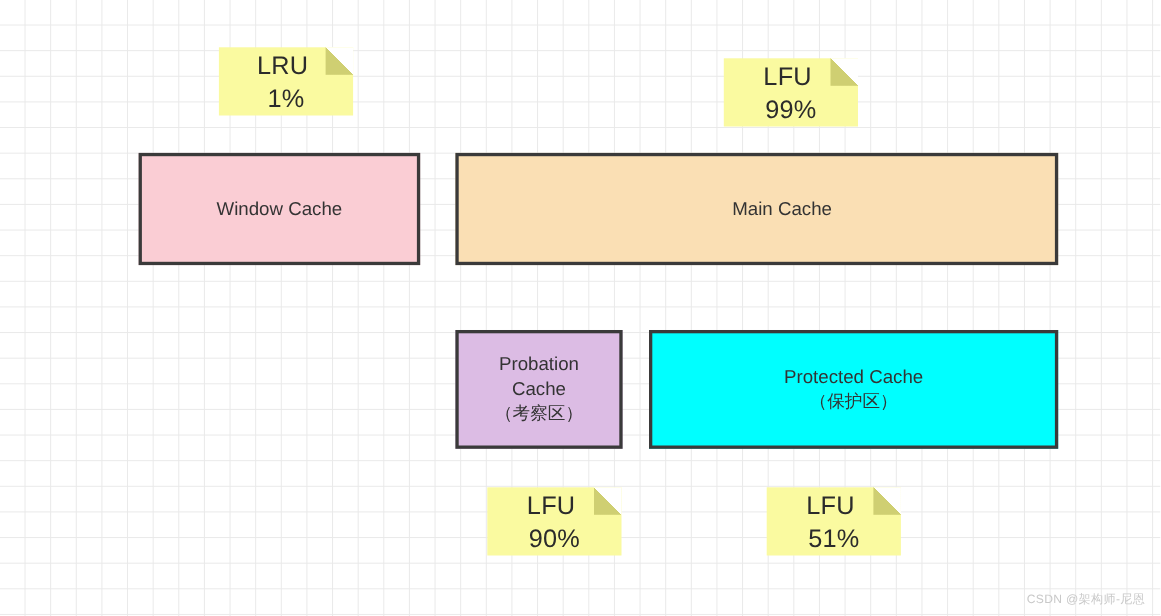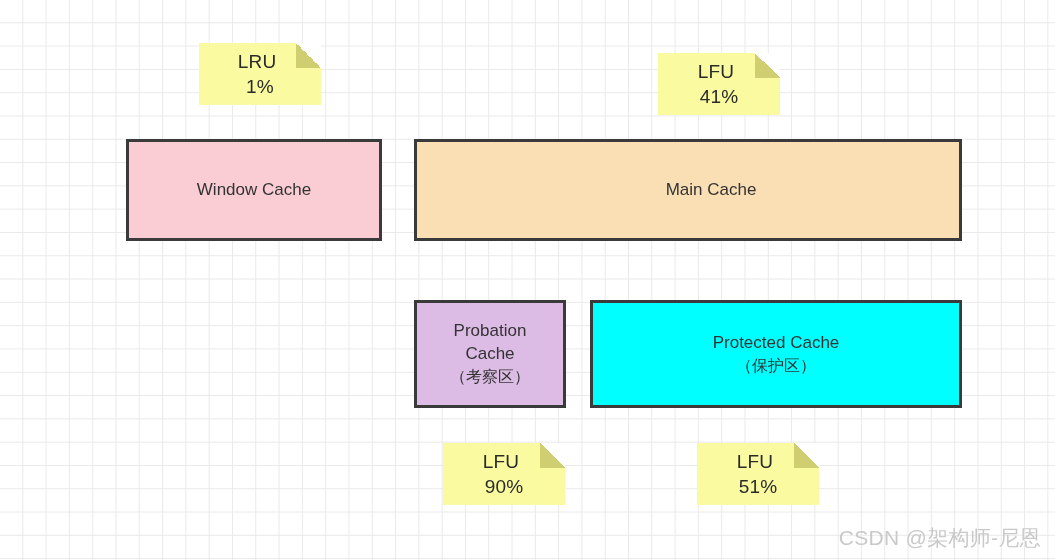--- a/index.html
+++ b/index.html
@@ -28,21 +28,21 @@
   .note {
     position: absolute;
     box-sizing: border-box;
     background: #fafaa0;
     color: #2b2b2b;
     display: flex;
     flex-direction: column;
     align-items: center;
     justify-content: center;
     line-height: 1.32;
-    font-size: 19px;
+    font-size: 23px;
     letter-spacing: 0.2px;
   }
   .note .fold {
     position: absolute;
     top: 0;
     right: 0;
     width: 25px;
     height: 25px;
     background: linear-gradient(225deg, #ffffff 0 50%, #cfcf72 50% 100%);
   }
@@ -71,41 +71,41 @@
   #window-cache  { background: #facdd4; text-align: right; }
   #main-cache    { background: #fadfb4; }
   #probation-cache { background: #dcbce4; }
   #protected-cache { background: #00ffff; }
 
   
   #watermark {
     position: absolute;
     right: 14px;
     bottom: 8px;
-    font-size: 21px;
+    font-size: 11px;
     color: #c9c9c9;
     letter-spacing: 0.3px;
     white-space: nowrap;
   }
 </style>
 </head>
 <body>
 
 <div id="canvas">
 
   <div class="note" id="note-lru-1" style="left:199px; top:43px; width:122px; height:62px;">
     <span class="fold"></span>
     <span class="nline first">LRU</span>
     <span class="nline">1%</span>
   </div>
 
   <div class="note" id="note-lfu-99" style="left:658px; top:53px; width:122px; height:62px;">
     <span class="fold"></span>
     <span class="nline first">LFU</span>
-    <span class="nline">41%</span>
+    <span class="nline">99%</span>
   </div>
 
   <div class="box" id="window-cache" style="left:126px; top:139px; width:256px; height:102px;">
     <span>Window Cache</span>
   </div>
 
   <div class="box" id="main-cache" style="left:414px; top:139px; width:548px; height:102px;padding-left:46px;">
     <span>Main Cache</span>
   </div>
 

